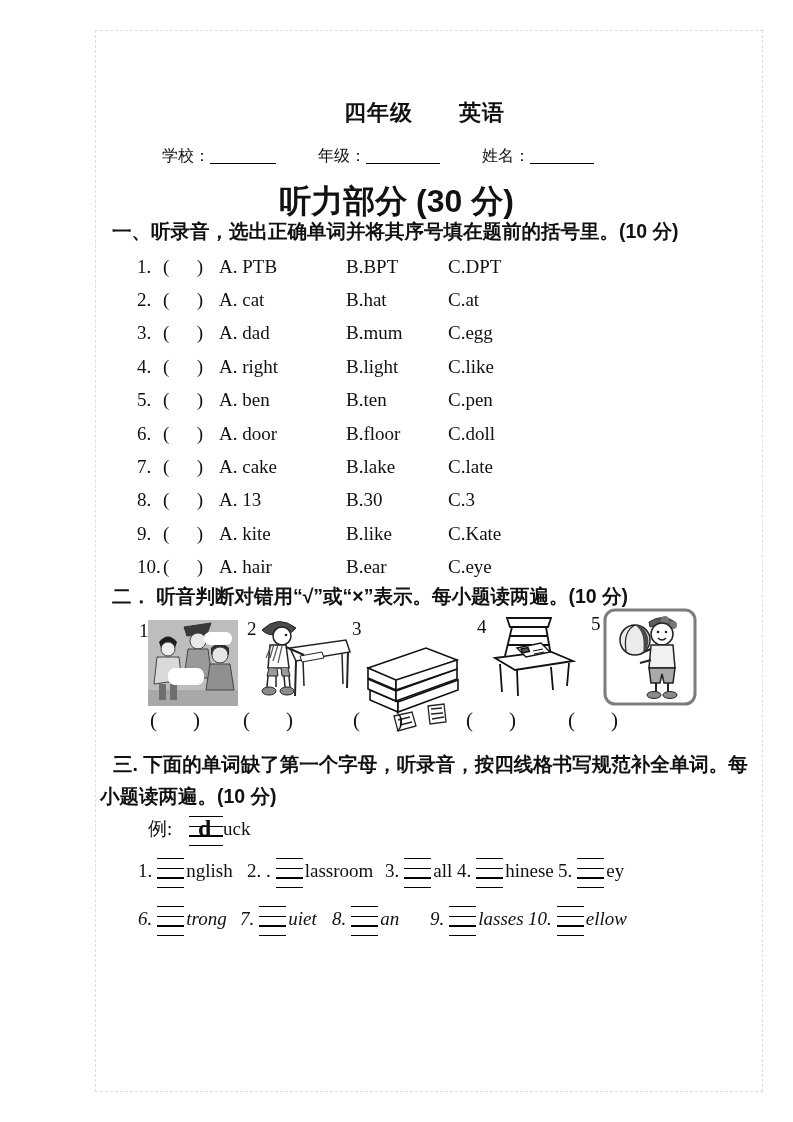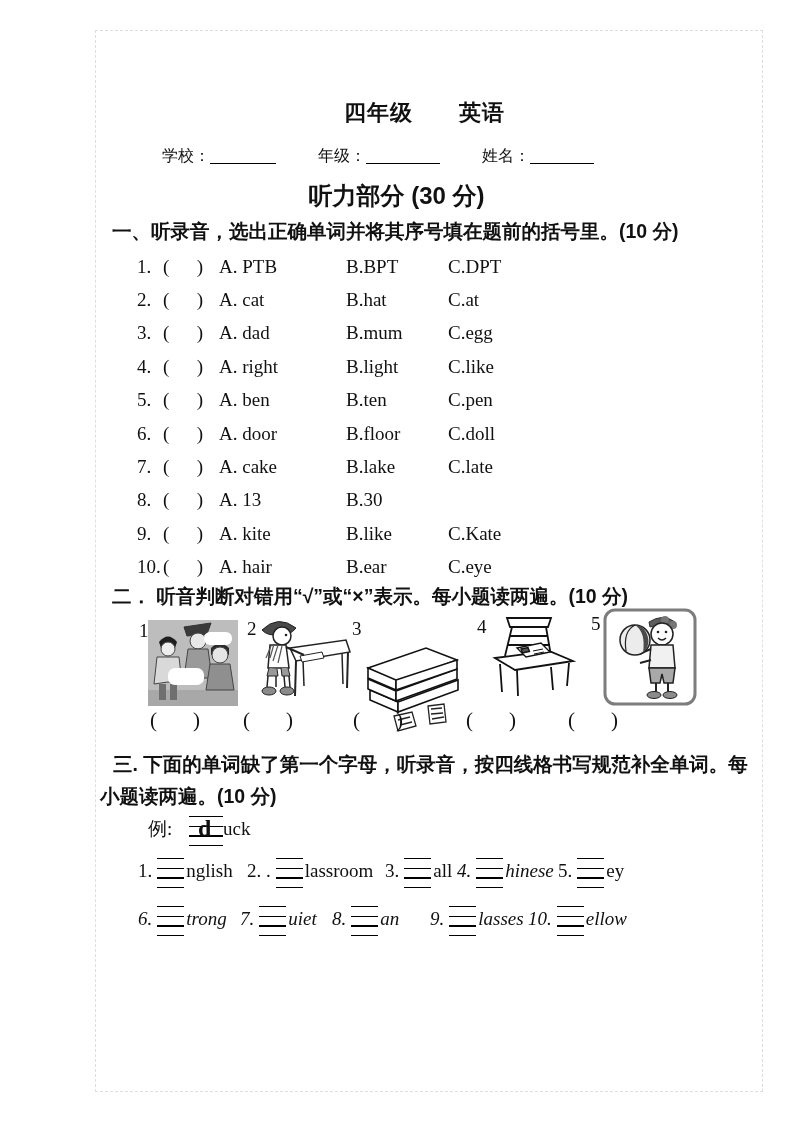--- a/index.html
+++ b/index.html
@@ -19,21 +19,21 @@
     margin-left:28px;
   }
   .form-line { position:absolute; left:162px; top:146px; font-size:16px; white-space:nowrap; }
   .form-item { display:inline-block; }
   .form-item + .form-item { margin-left:38px; }
   .blank { display:inline-block; border-bottom:1.5px solid #000; height:17px; vertical-align:-3px; }
   .blank.w1 { width:66px; } .blank.w2 { width:74px; } .blank.w3 { width:64px; }
 
   .listening-header {
     position:absolute; left:0; top:180px; width:793px; text-align:center;
-    font-family:"Liberation Sans", sans-serif; font-weight:bold; font-size:24px;
+    font-family:"Liberation Sans", sans-serif; font-weight:bold; font-size:32px;
   }
   .sec-heading {
     position:absolute; font-family:"Liberation Sans", sans-serif; font-weight:bold;
     font-size:19.5px; white-space:nowrap;
   }
   .h1 { left:112px; top:218px; }
   .h2 { left:112px; top:583px; }
   .h3 { left:100px; top:748px; width:666px; white-space:normal; text-indent:13px; line-height:32px; }
 
   .s1-list { position:absolute; left:137px; top:250px; width:560px; font-size:19px; }
@@ -151,20 +151,21 @@
         <span>C.late</span>
       </div>
     <div class="s1-row">
         <span>8.</span>
         <span class="ans">
           <span>(</span>
           <span>)</span>
         </span>
         <span>A. 13</span>
         <span>B.30</span>
+        <span>C.3</span>
       </div>
     <div class="s1-row">
         <span>9.</span>
         <span class="ans">
           <span>(</span>
           <span>)</span>
         </span>
         <span>A. kite</span>
         <span>B.like</span>
         <span>C.Kate</span>
@@ -305,21 +306,21 @@
 
   <div class="example-line">
     <span>例:</span>
     <span style="display:inline-block; width:12px;"></span><span class="fourline ex"><b class="ex-letter">d</b></span><span class="suffix">uck</span>
   </div>
 
   <div class="fill-rows1">
     <span class="fill-item" style="left:138px;"><span class="num">1.</span><span class="fourline"></span><span class="suffix">nglish</span></span>
     <span class="fill-item" style="left:247px;"><span class="num">2. .</span><span class="fourline"></span><span class="suffix">lassroom</span></span>
     <span class="fill-item" style="left:385px;"><span class="num">3.</span><span class="fourline"></span><span class="suffix">all</span></span>
-    <span class="fill-item" style="left:457px;font-style:italic;"><span class="num">4.</span><span class="fourline"></span><span class="suffix">hinese</span></span>
+    <span class="fill-item" style="left:457px;"><span class="num">4.</span><span class="fourline"></span><span class="suffix">hinese</span></span>
     <span class="fill-item" style="left:558px;"><span class="num">5.</span><span class="fourline"></span><span class="suffix">ey</span></span>
   </div>
 
   <div class="fill-rows2">
     <span class="fill-item" style="left:138px;"><span class="num">6.</span><span class="fourline"></span><span class="suffix">trong</span></span>
     <span class="fill-item" style="left:240px;"><span class="num">7.</span><span class="fourline"></span><span class="suffix">uiet</span></span>
     <span class="fill-item" style="left:332px;"><span class="num">8.</span><span class="fourline"></span><span class="suffix">an</span></span>
     <span class="fill-item" style="left:430px;"><span class="num">9.</span><span class="fourline"></span><span class="suffix">lasses</span></span>
     <span class="fill-item" style="left:528px;"><span class="num">10.</span><span class="fourline"></span><span class="suffix">ellow</span></span>
   </div>

